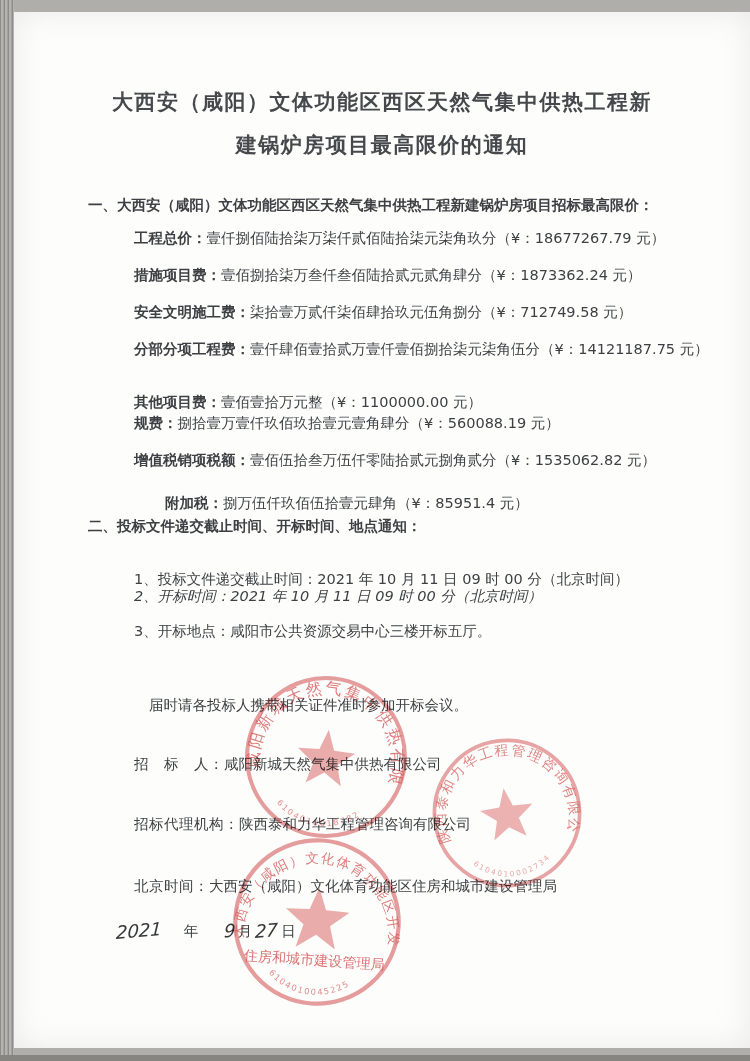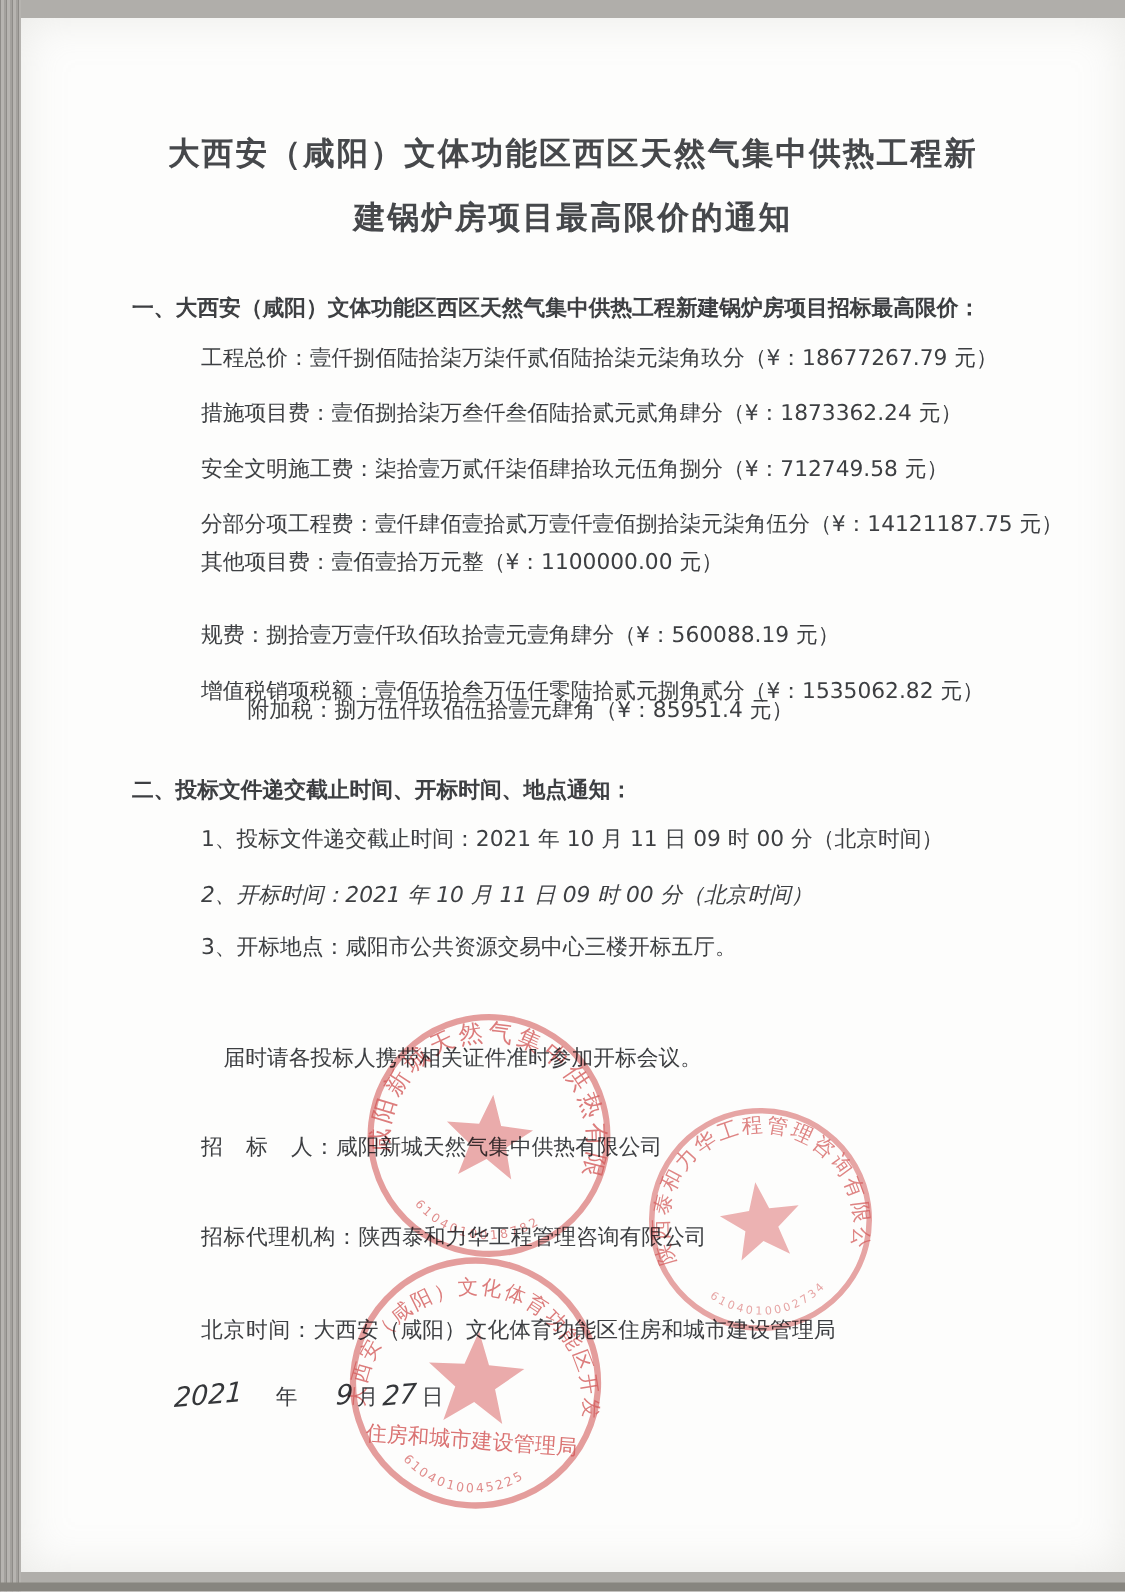--- a/index.html
+++ b/index.html
@@ -19,21 +19,21 @@
     position:absolute;left:14px;top:12px;width:736px;height:1036px;
     background:#fdfdfc;
     box-shadow:inset 0 0 30px rgba(180,178,172,0.25);
   }
   .line{position:absolute;white-space:nowrap;color:#3d3f42;font-size:14.5px;z-index:2;}
   .title{
     left:0;width:736px;text-align:center;font-size:21px;font-weight:bold;
     letter-spacing:1.5px;color:#46484b;
   }
   .heading{font-weight:bold;}
-  .lbl{font-weight:normal;}
+  .lbl{font-weight:bold;}
   .sig-label{letter-spacing:0.5px;}
   .date-line{display:flex;align-items:flex-end;}
   .hw{
     font-style:italic;font-size:18px;color:#35373a;
     transform:rotate(-5deg) skewX(-8deg);display:inline-block;
   }
   .printed{font-size:14.5px;color:#3d3f42;}
   .stamp{
     position:absolute;z-index:3;mix-blend-mode:multiply;pointer-events:none;
   }
@@ -49,27 +49,27 @@
 
   <div class="line title" style="top:76px;">大西安（咸阳）文体功能区西区天然气集中供热工程新</div>
   <div class="line heading" style="top:184px;left:74px;">一、大西安（咸阳）文体功能区西区天然气集中供热工程新建锅炉房项目招标最高限价：</div>
 
   <div class="line title" style="top:119px;">建锅炉房项目最高限价的通知</div>
 
   <div class="line" style="top:217px;left:120px;"><span class="lbl">工程总价：</span><span>壹仟捌佰陆拾柒万柒仟贰佰陆拾柒元柒角玖分（¥：18677267.79 元）</span></div>
   <div class="line" style="top:254px;left:120px;"><span class="lbl">措施项目费：</span><span>壹佰捌拾柒万叁仟叁佰陆拾贰元贰角肆分（¥：1873362.24 元）</span></div>
   <div class="line" style="top:291px;left:120px;"><span class="lbl">安全文明施工费：</span><span>柒拾壹万贰仟柒佰肆拾玖元伍角捌分（¥：712749.58 元）</span></div>
   <div class="line" style="top:328px;left:120px;"><span class="lbl">分部分项工程费：</span><span>壹仟肆佰壹拾贰万壹仟壹佰捌拾柒元柒角伍分（¥：14121187.75 元）</span></div>
-  <div class="line" style="top:353px;left:120px;text-align:right;"><span class="lbl">其他项目费：</span><span>壹佰壹拾万元整（¥：1100000.00 元）</span></div>
+  <div class="line" style="top:381px;left:120px;text-align:right;"><span class="lbl">其他项目费：</span><span>壹佰壹拾万元整（¥：1100000.00 元）</span></div>
   <div class="line" style="top:402px;left:120px;"><span class="lbl">规费：</span><span>捌拾壹万壹仟玖佰玖拾壹元壹角肆分（¥：560088.19 元）</span></div>
   <div class="line" style="top:439px;left:120px;"><span class="lbl">增值税销项税额：</span><span>壹佰伍拾叁万伍仟零陆拾贰元捌角贰分（¥：1535062.82 元）</span></div>
-  <div class="line" style="top:452px;left:120px;padding-left:31px;"><span class="lbl">附加税：</span><span>捌万伍仟玖佰伍拾壹元肆角（¥：85951.4 元）</span></div>
+  <div class="line" style="top:482px;left:120px;padding-left:31px;"><span class="lbl">附加税：</span><span>捌万伍仟玖佰伍拾壹元肆角（¥：85951.4 元）</span></div>
 
   <div class="line heading" style="top:505px;left:74px;">二、投标文件递交截止时间、开标时间、地点通知：</div>
-  <div class="line" style="top:538px;left:120px;">1、投标文件递交截止时间：2021 年 10 月 11 日 09 时 00 分（北京时间）</div>
+  <div class="line" style="top:558px;left:120px;">1、投标文件递交截止时间：2021 年 10 月 11 日 09 时 00 分（北京时间）</div>
   <div class="line" style="top:575px;left:120px;font-style:italic;">2、开标时间：2021 年 10 月 11 日 09 时 00 分（北京时间）</div>
   <div class="line" style="top:610px;left:120px;">3、开标地点：咸阳市公共资源交易中心三楼开标五厅。</div>
   <div class="line" style="top:644px;left:135px;margin-top:40px;">届时请各投标人携带相关证件准时参加开标会议。</div>
 
   <div class="line" style="top:743px;left:120px;"><span class="sig-label">招　标　人：</span><span>咸阳新城天然气集中供热有限公司</span></div>
   <div class="line" style="top:803px;left:120px;"><span class="sig-label">招标代理机构：</span><span>陕西泰和力华工程管理咨询有限公司</span></div>
   <div class="line" style="top:865px;left:120px;"><span class="sig-label">北京时间：</span><span>大西安（咸阳）文化体育功能区住房和城市建设管理局</span></div>
 
   <div class="line date-line" style="top:908px;left:102px;">
     <span class="hw" style="margin-right:22px;">2021</span>

